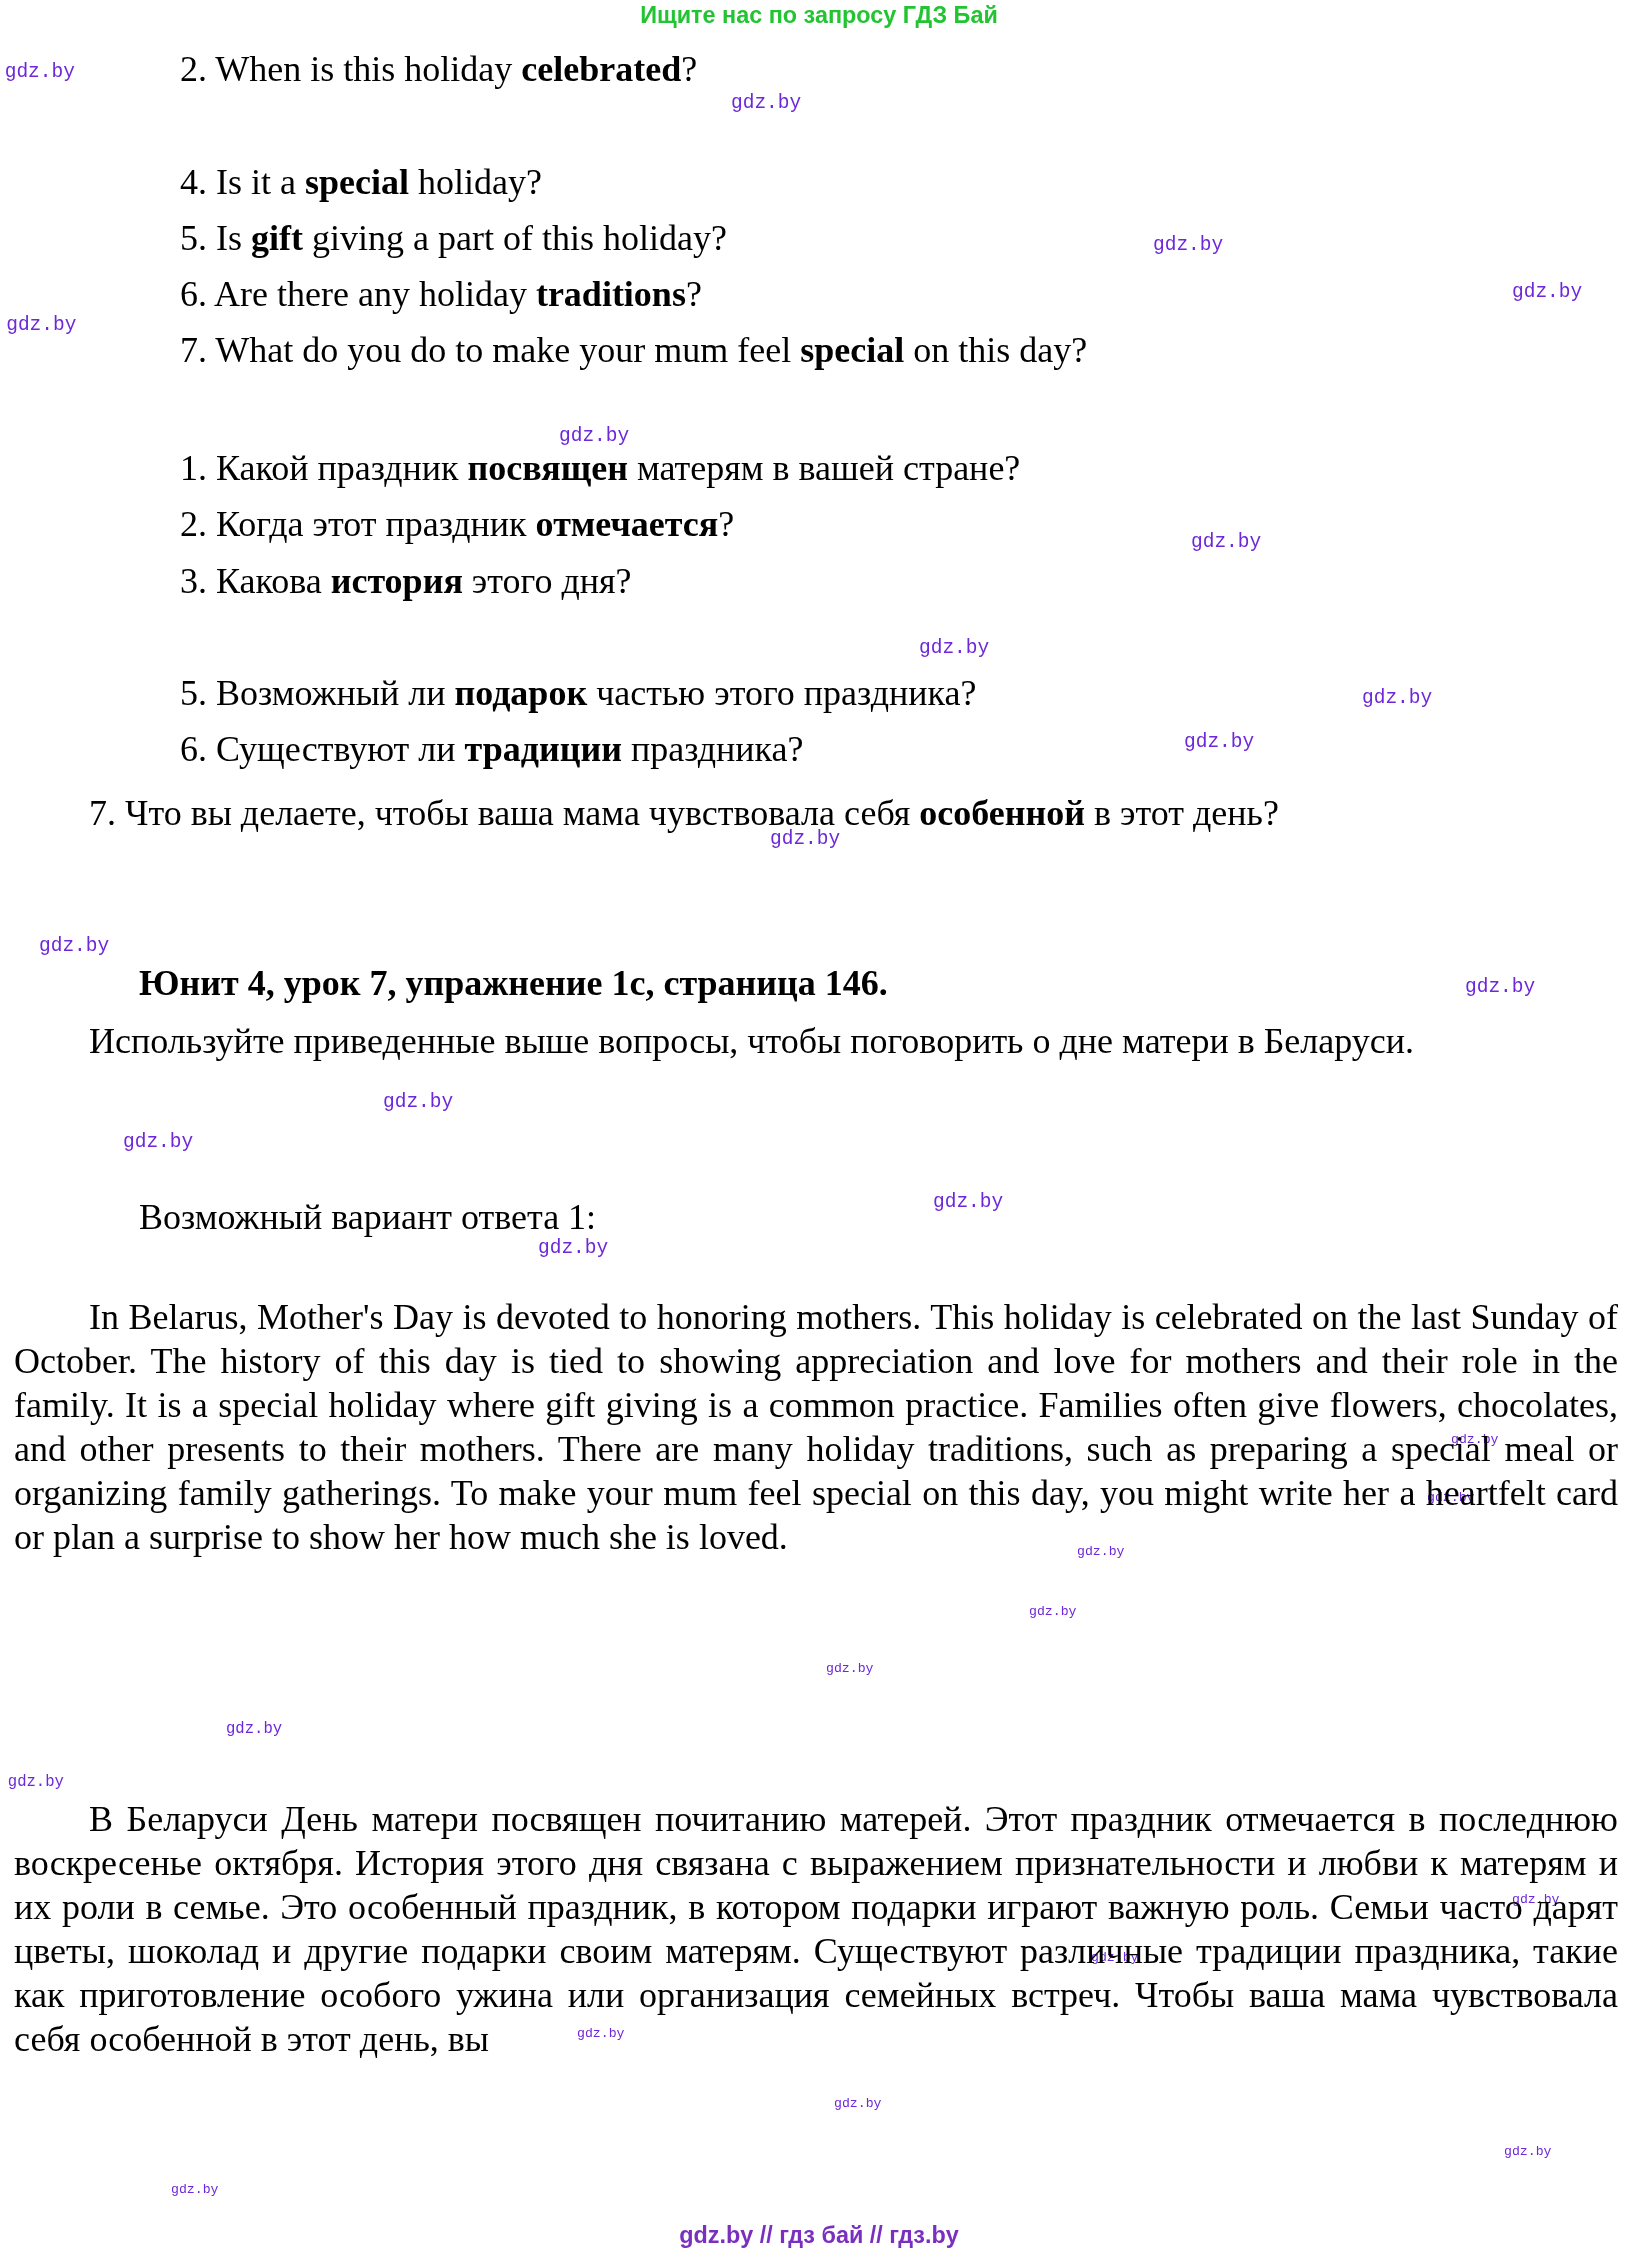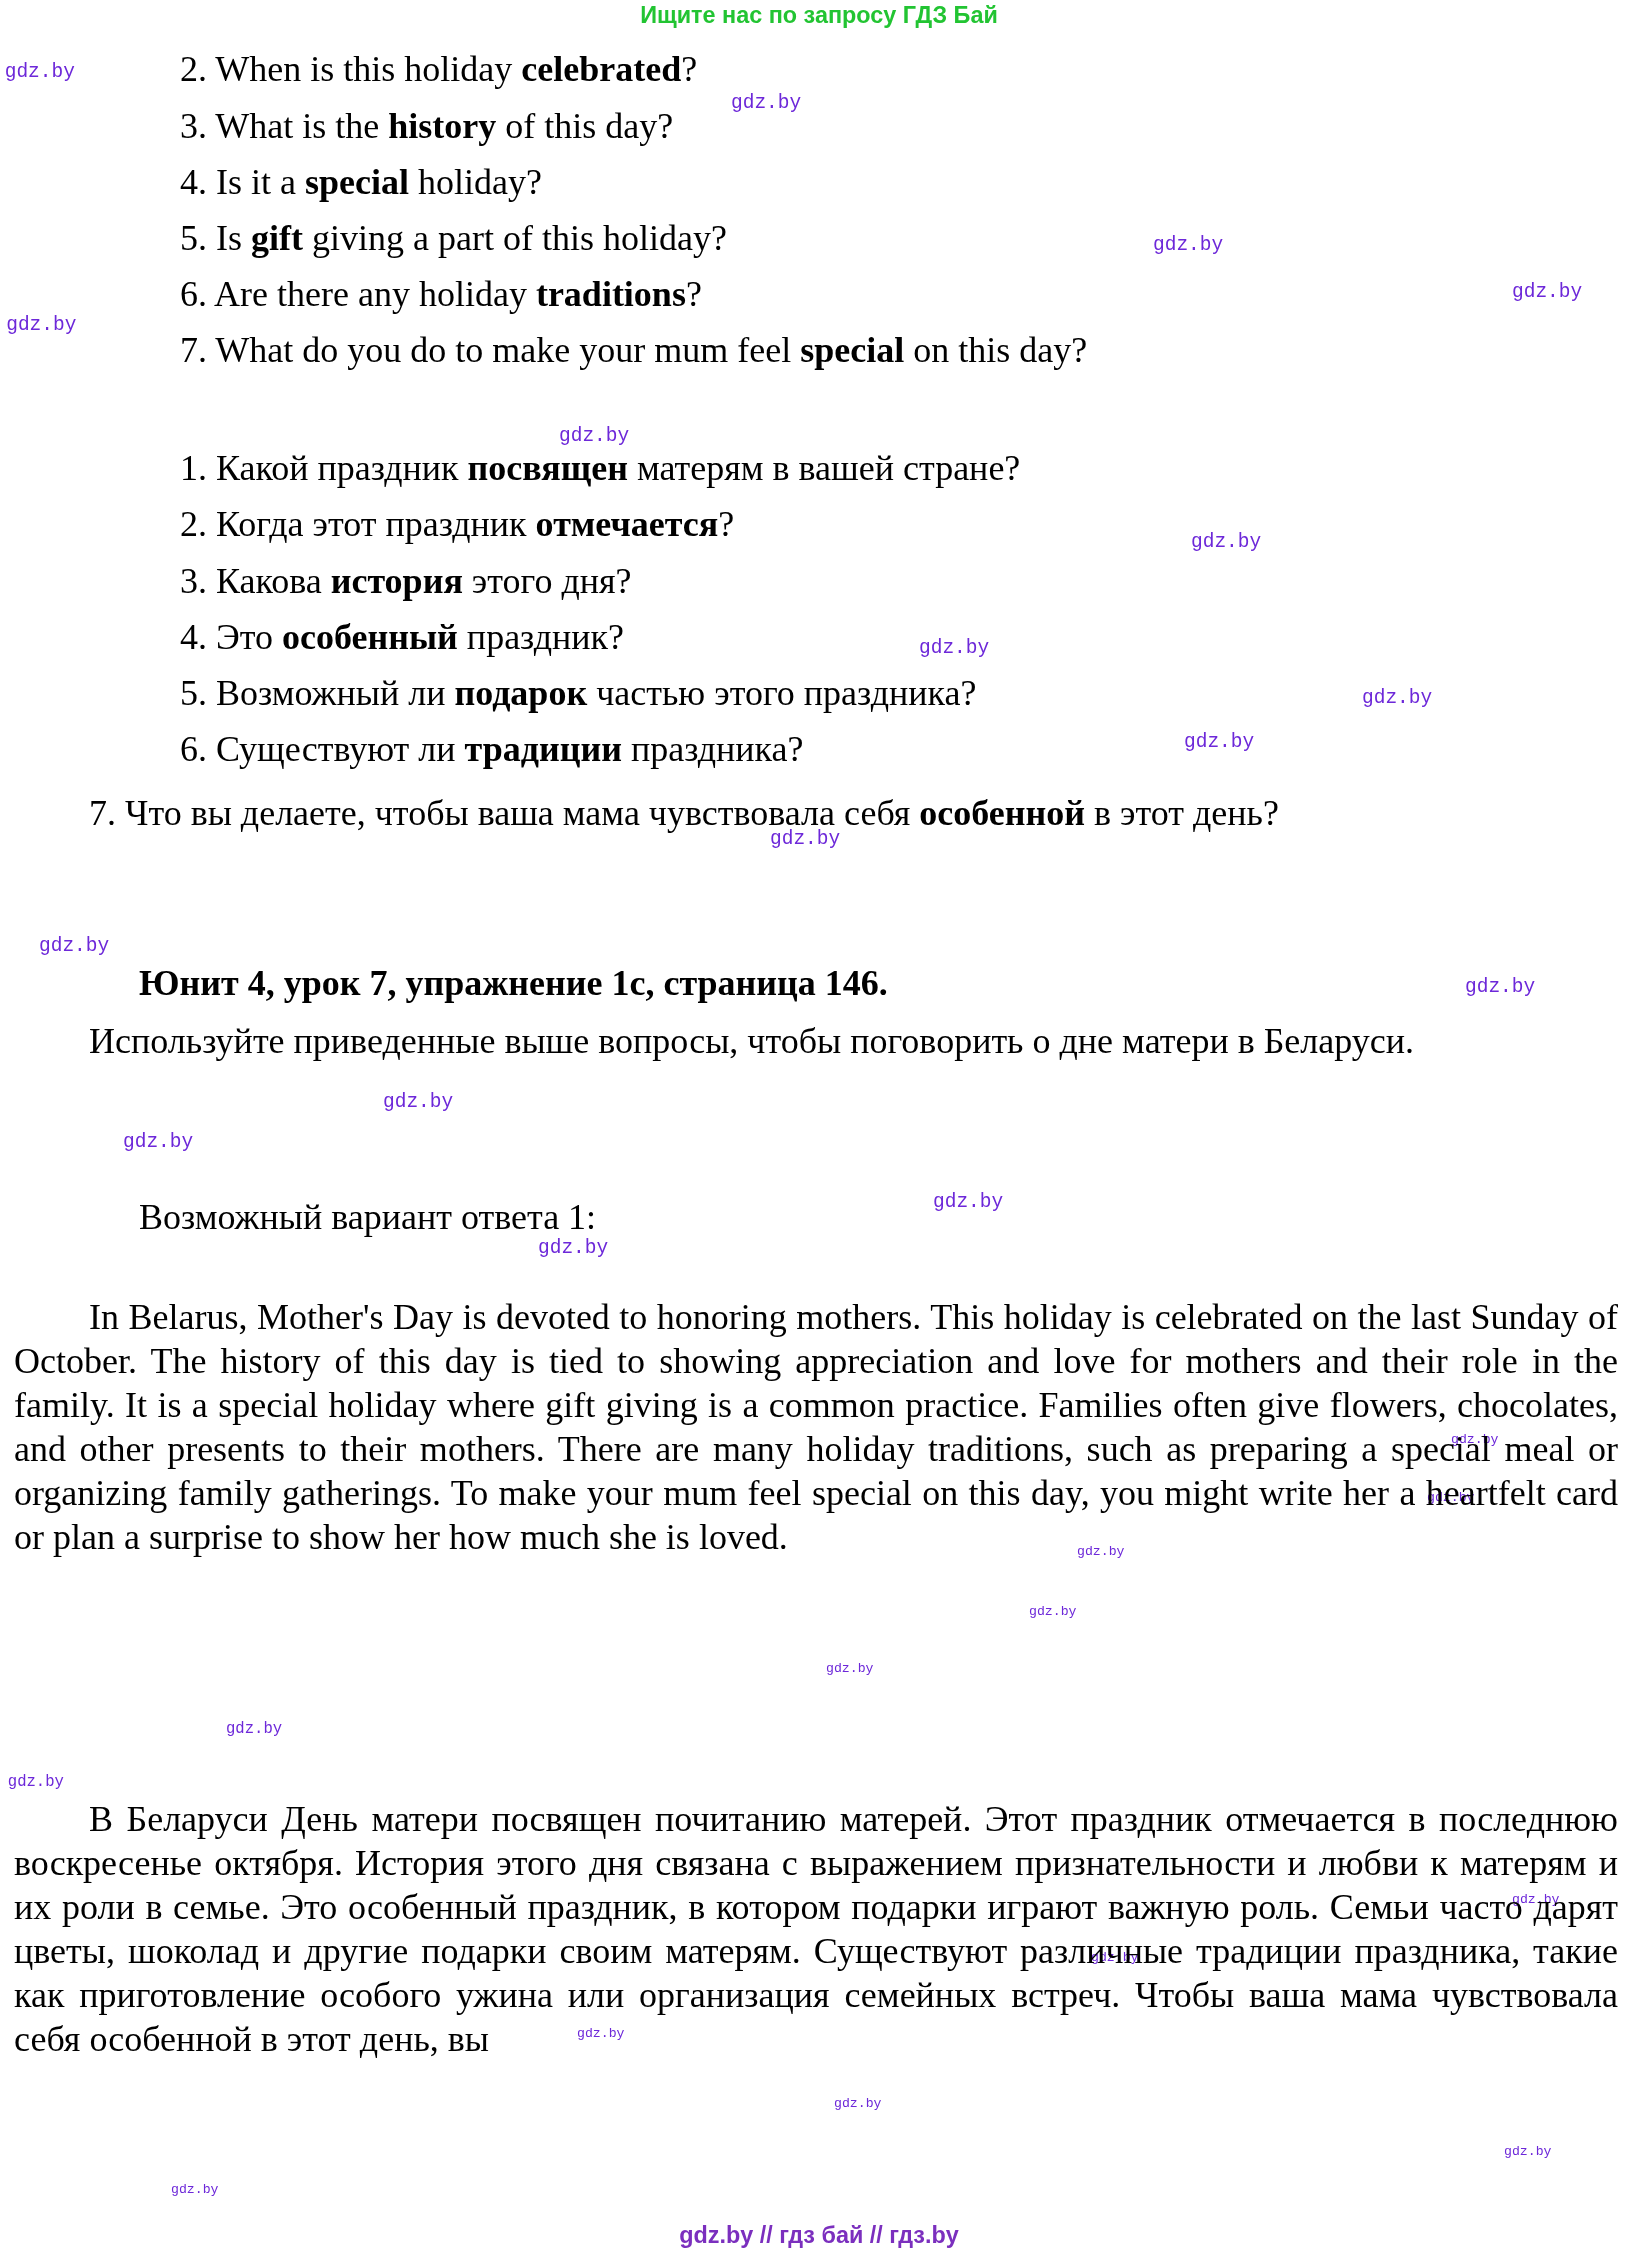--- a/index.html
+++ b/index.html
@@ -133,23 +133,20 @@
   <div class="wm xs" style="left:1091px;top:1950px;">gdz.by</div>
   <div class="wm xs" style="left:577px; top:2026px;">gdz.by</div>
   <div class="wm xs" style="left:834px;top:2096px;">gdz.by</div>
   <div class="wm xs" style="left:1504px;top:2144px;">gdz.by</div>
   <div class="wm xs" style="left:171px; top:2182px;">gdz.by</div>
 
   <div class="qline" style="left:139px; top:51px;">
     <span>2.</span><span> When is this holiday </span><b>celebrated</b><span>?</span>
   </div>
 
-  <div class="qline" style="left:139px; top:108px;">
-    <span>3.</span><span> What is the </span><b>history</b><span> of this day?</span>
-  </div>
 
   <div class="qline" style="left:139px; top:164px;">
     <span>4.</span><span> Is it a </span><b>special</b><span> holiday?</span>
   </div>
 
   <div class="qline" style="left:139px; top:220px;">
     <span>5.</span><span> Is </span><b>gift</b><span> giving a part of this holiday?</span>
   </div>
 
   <div class="qline" style="left:139px; top:276px;text-align:right;">
@@ -165,23 +162,20 @@
   </div>
 
   <div class="qline" style="left:139px; top:506px;">
     <span>2.</span><span> Когда этот праздник </span><b>отмечается</b><span>?</span>
   </div>
 
   <div class="qline" style="left:139px; top:563px;">
     <span>3.</span><span> Какова </span><b>история</b><span> этого дня?</span>
   </div>
 
-  <div class="qline" style="left:139px; top:619px;">
-    <span>4.</span><span> Это </span><b>особенный</b><span> праздник?</span>
-  </div>
 
   <div class="qline" style="left:139px; top:675px;">
     <span>5.</span><span> Возможный ли </span><b>подарок</b><span> частью этого праздника?</span>
   </div>
 
   <div class="qline" style="left:139px; top:731px;">
     <span>6.</span><span> Существуют ли </span><b>традиции</b><span> праздника?</span>
   </div>
 
   <div class="para indent" style="left:14px; top:785px; width:1597px; line-height:56px;">

